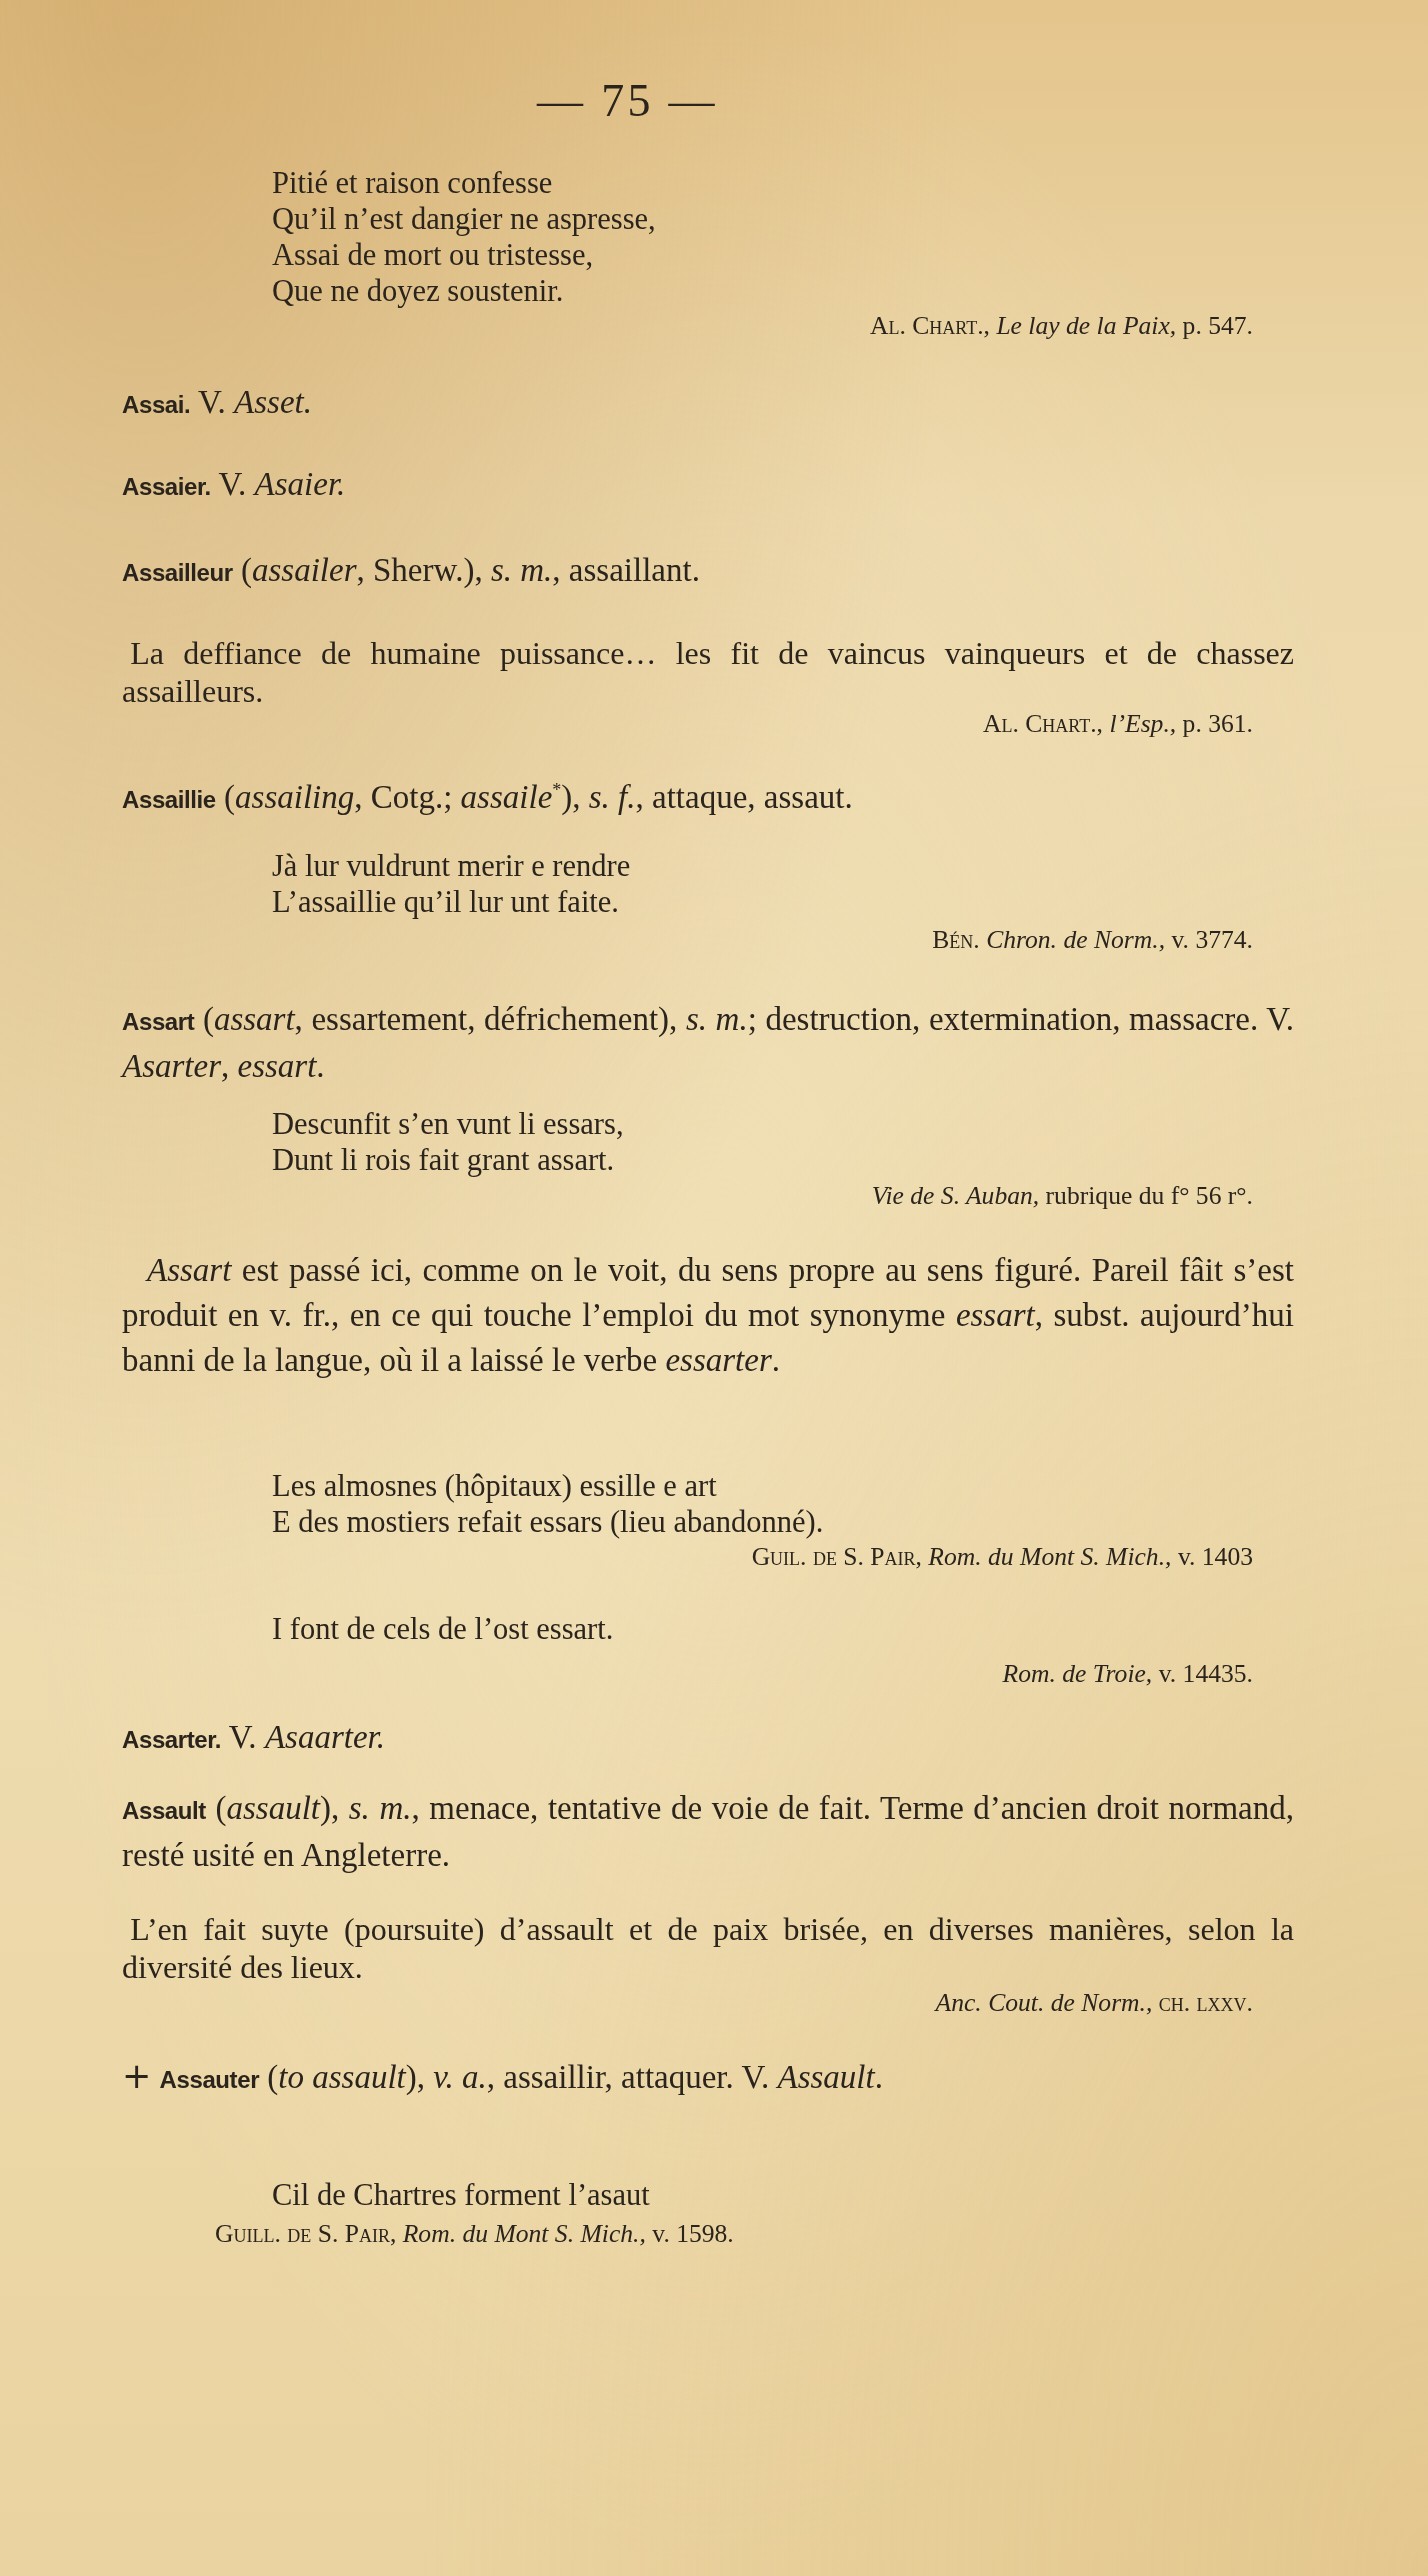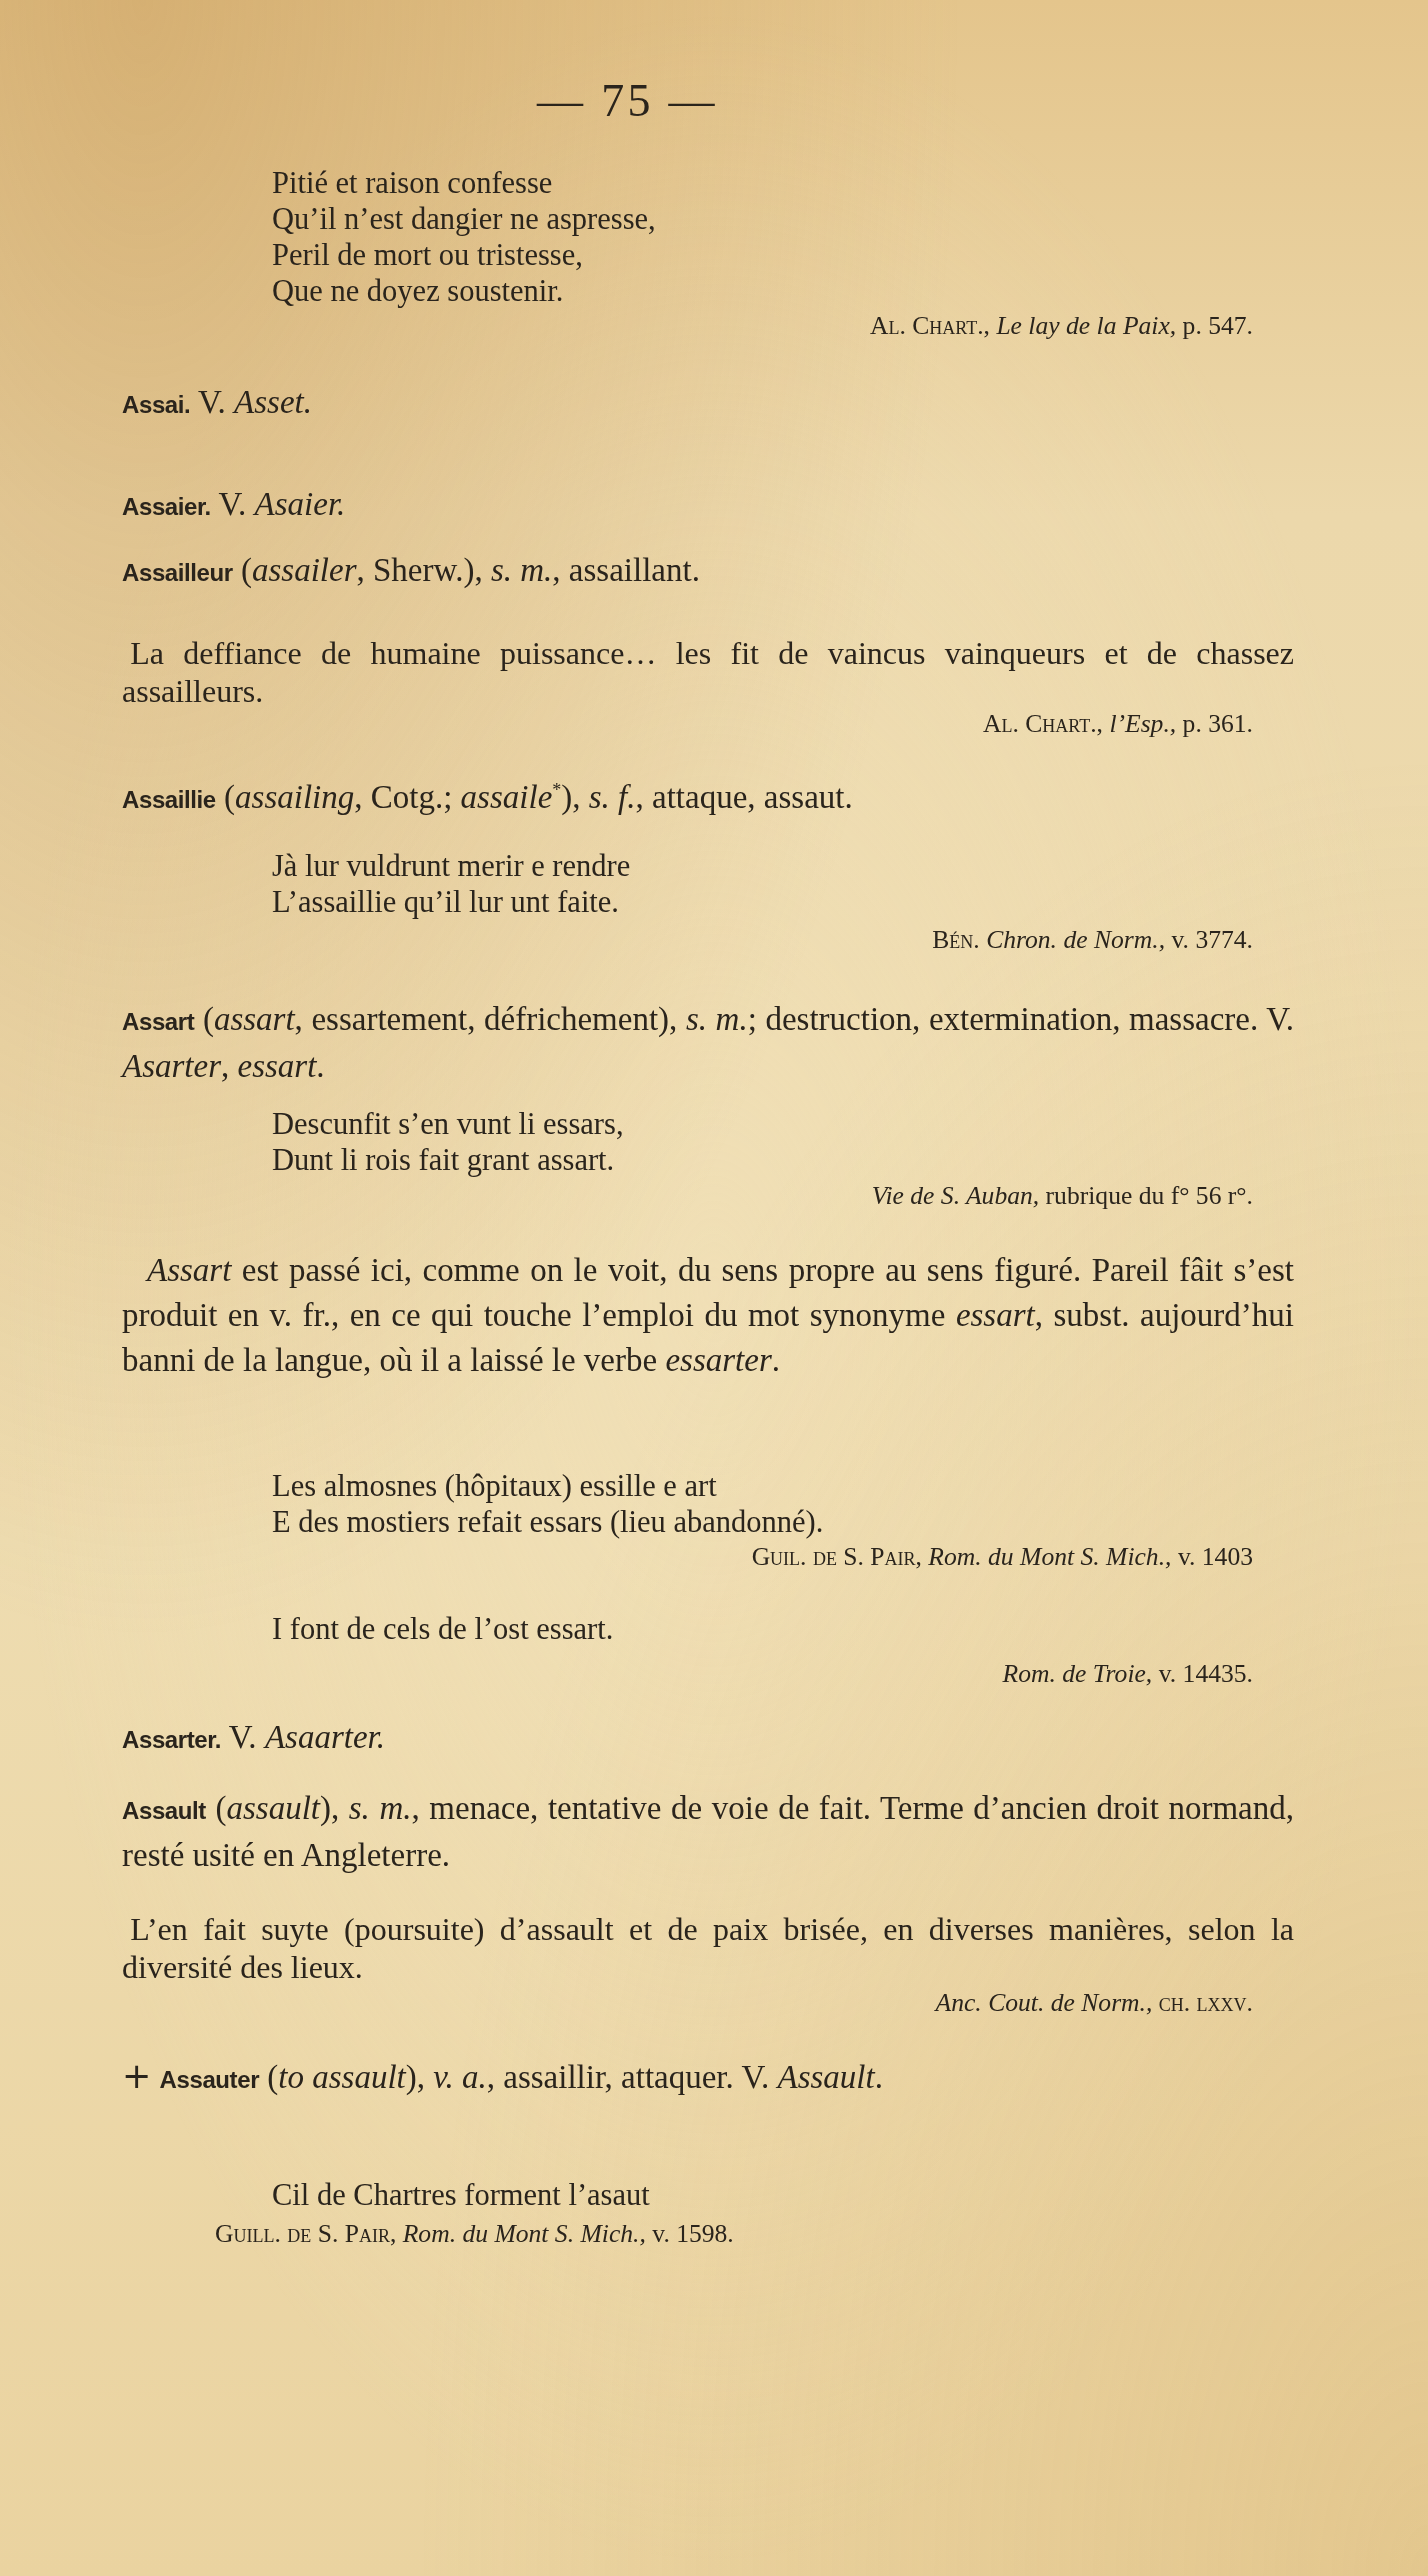--- a/index.html
+++ b/index.html
@@ -36,34 +36,34 @@
 </head>
 <body>
 
 <div class="page">
 
   <div class="pagenum">— 75 —</div>
 
   <div class="block verse" style="top:165px; left:272px; width:743px;">
     <div>Pitié et raison confesse</div>
     <div>Qu’il n’est dangier ne aspresse,</div>
-    <div>Peril de mort ou tristesse,</div>
+    <div>Assai de mort ou tristesse,</div>
     <div>Que ne doyez soustenir.</div>
   </div>
   <div class="block cite" style="top:309px; left:122px; width:1131px;">
     <span class="sc">Al. Chart.,</span>
     <span class="it">Le lay de la Paix,</span>
     <span>p. 547.</span>
   </div>
 
   <div class="block entry" style="top:380px;">
     <span class="head">Assai.</span><span> V. </span><span class="it">Asset.</span>
   </div>
 
-  <div class="block entry" style="top:462px;margin-top:20px;">
+  <div class="block entry" style="top:462px;">
     <span class="head">Assaier.</span><span> V. </span><span class="it">Asaier.</span>
   </div>
 
   <div class="block entry" style="top:548px;">
     <span class="head">Assailleur</span><span> (</span><span class="it">assailer</span><span>, Sherw.), </span><span class="it">s. m.</span><span>, assaillant.</span>
   </div>
   <div class="block quote" style="top:634px; text-align:justify; text-align-last:left; text-indent:8.3px;">La deffiance de humaine puissance… les fit de vaincus vainqueurs et de chassez assailleurs.</div>
   <div class="block cite" style="top:707px; width:1131px;">
     <span class="sc">Al. Chart.,</span>
     <span class="it">l’Esp.,</span>

